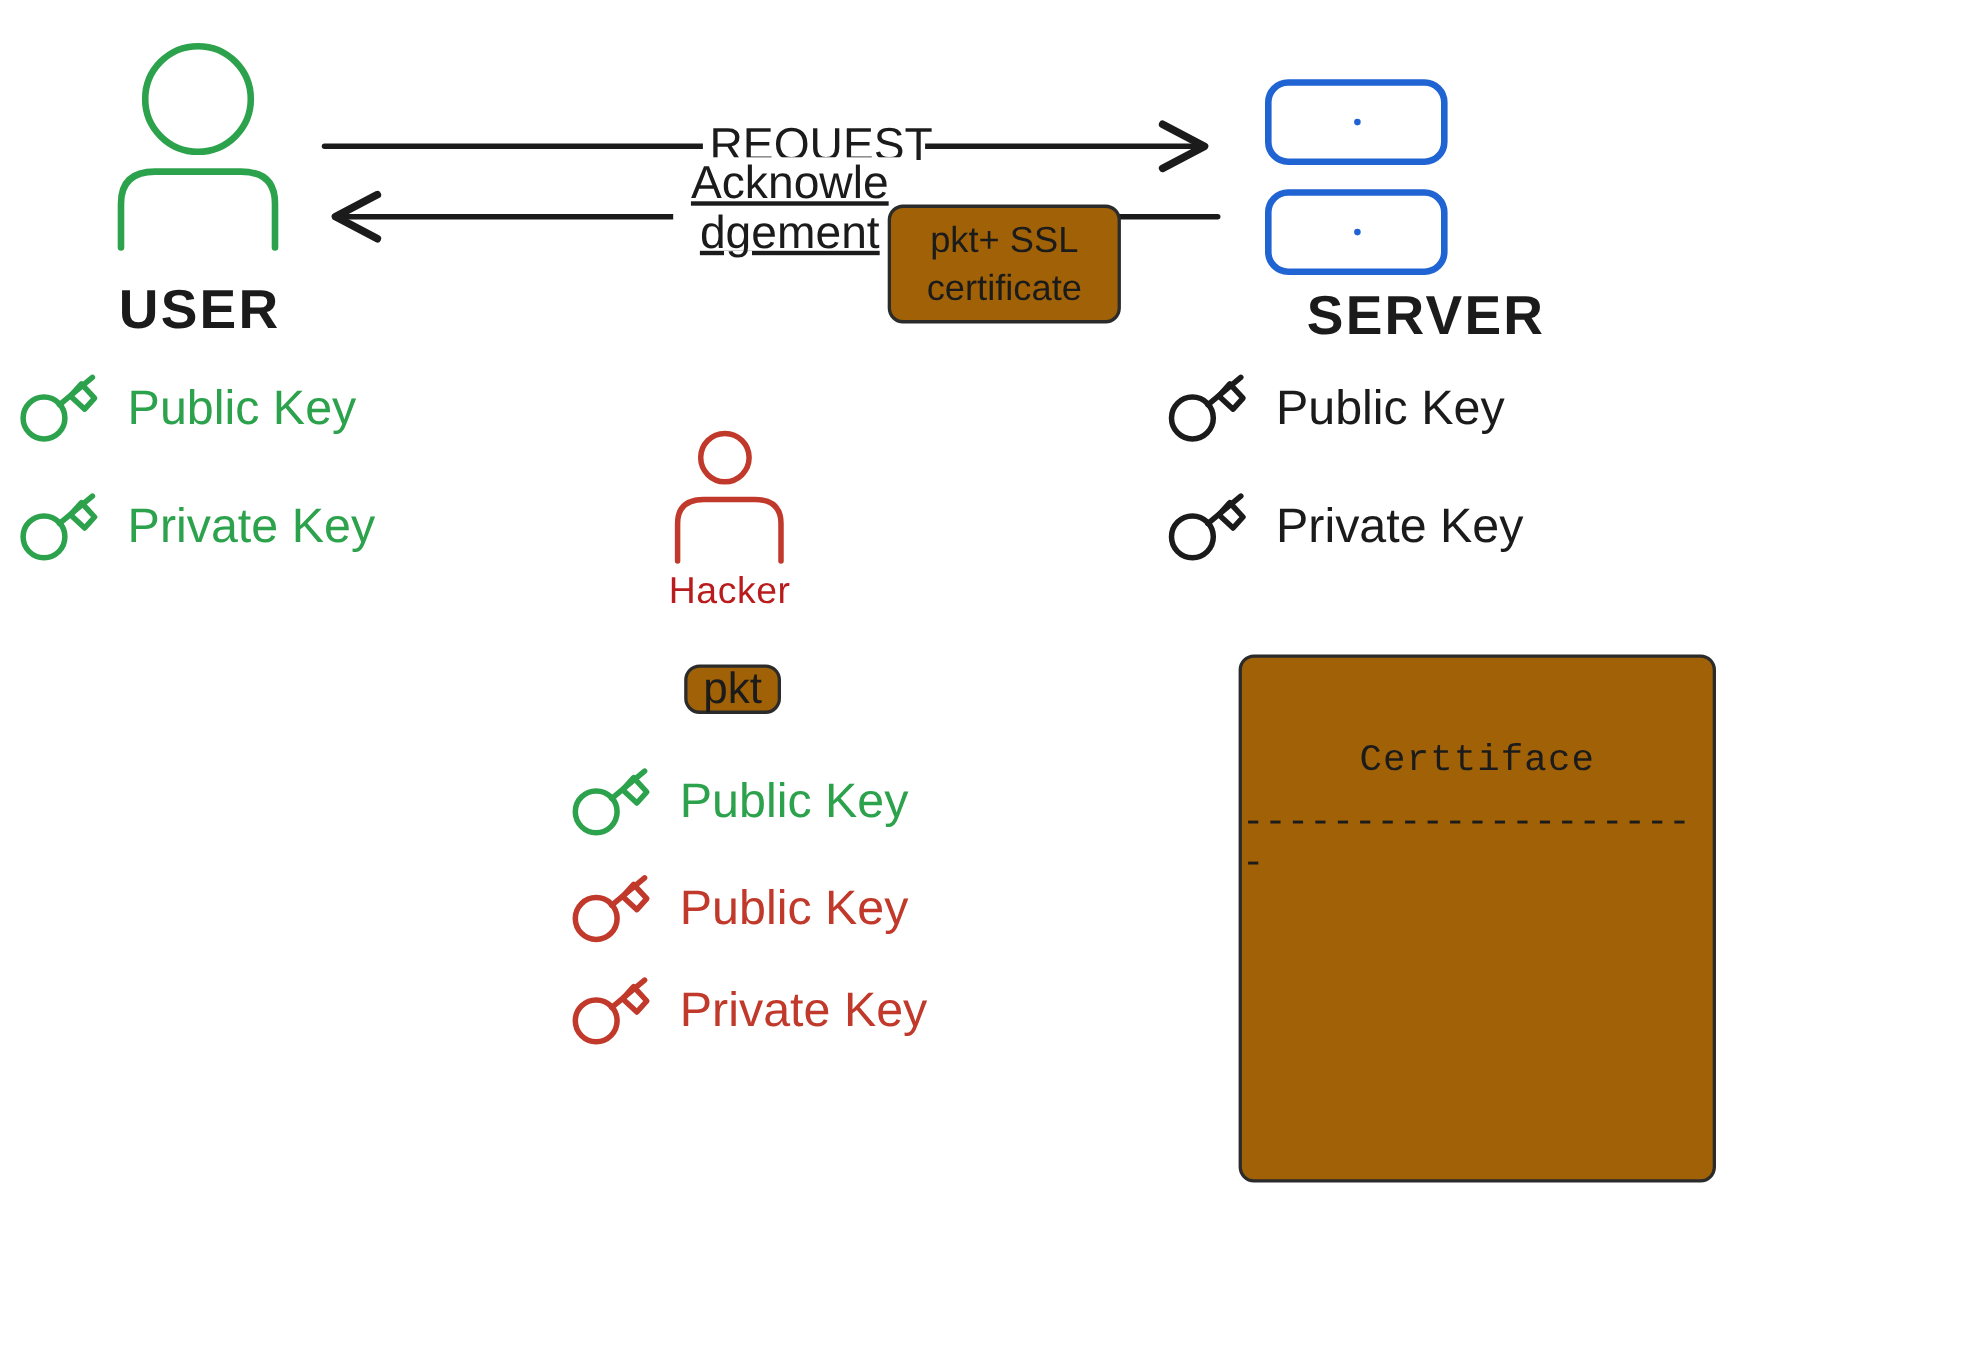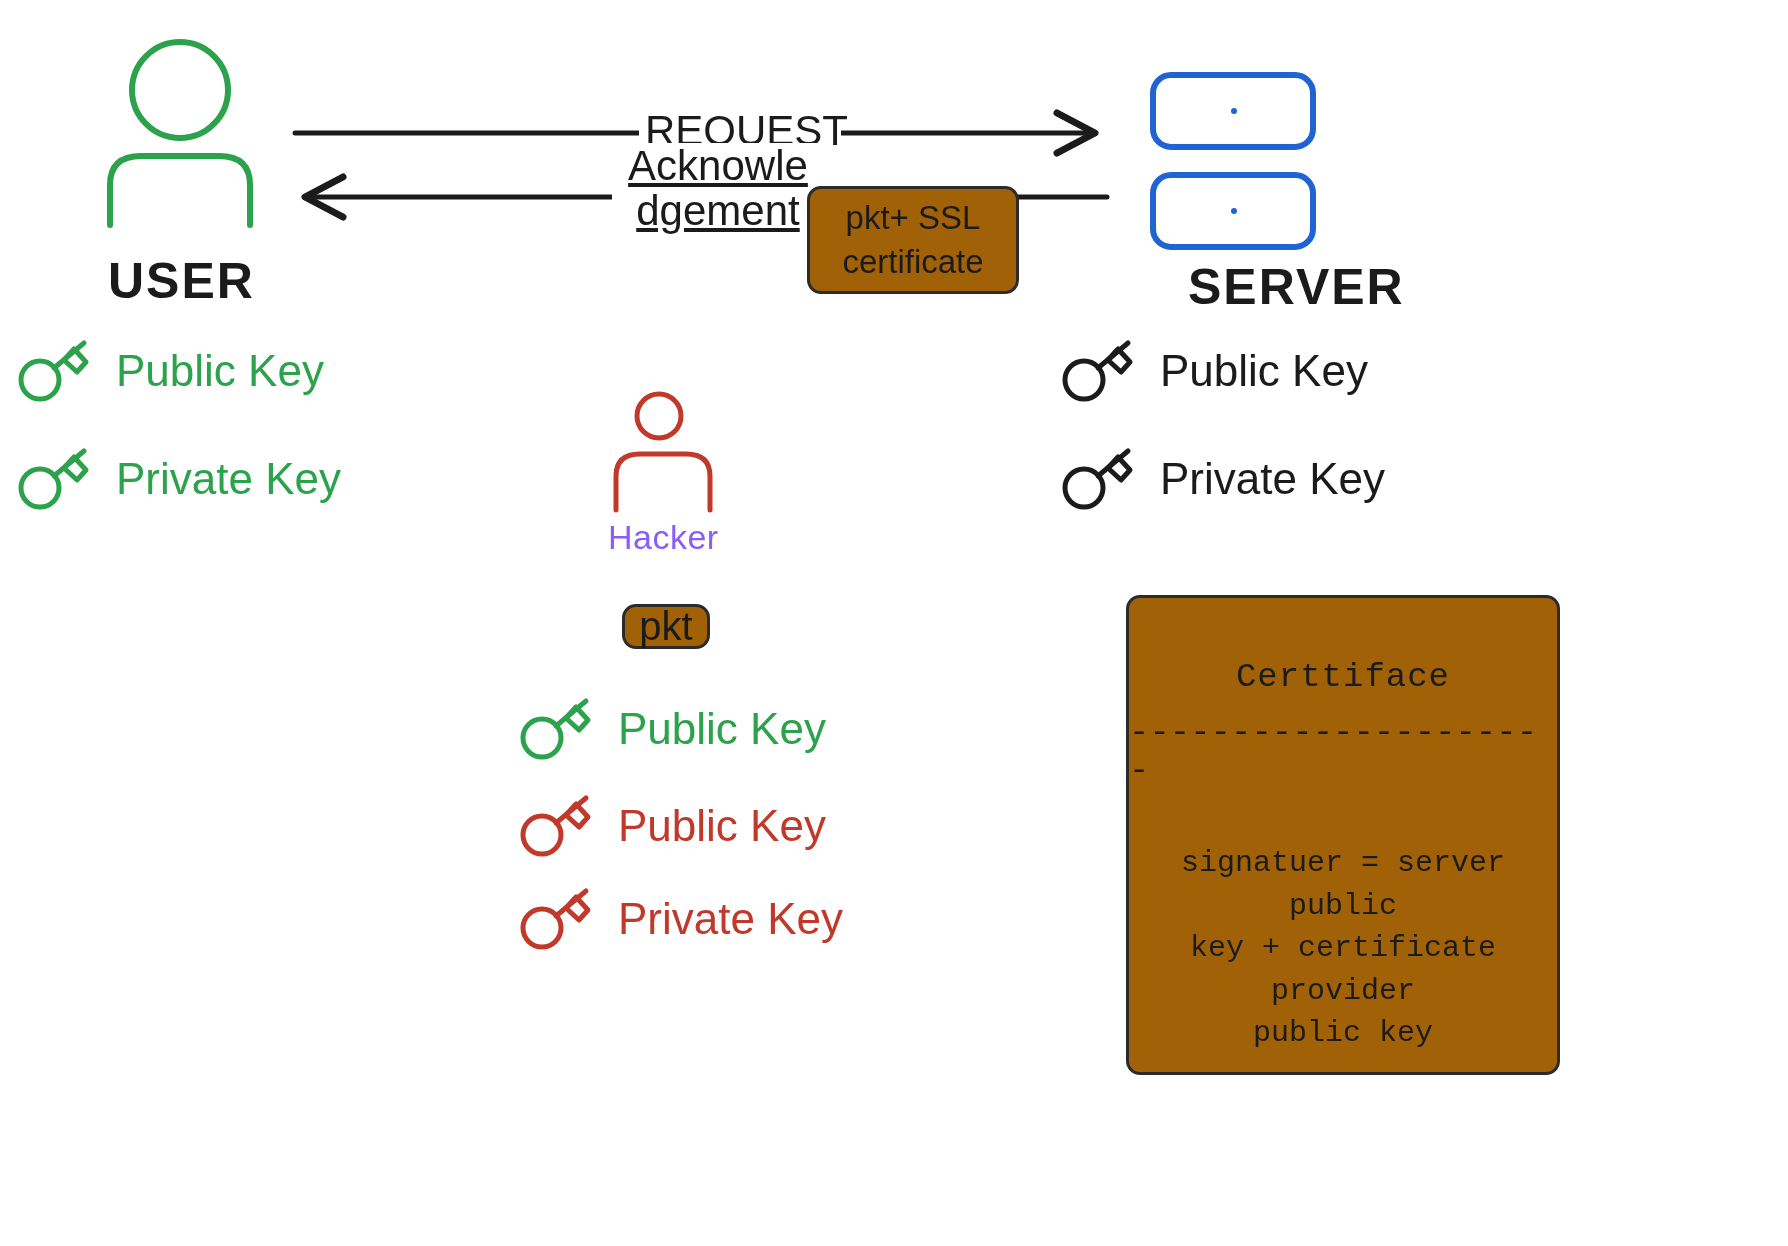--- a/index.html
+++ b/index.html
@@ -1,19 +1,19 @@
 <!DOCTYPE html>
 <html><head>
 <meta charset="utf-8">
 <style>
   html,body{margin:0;padding:0;background:#ffffff;}
   body{width:1788px;height:1246px;position:relative;overflow:hidden;
        font-family:"Liberation Sans",sans-serif;color:#1b1b1b;}
   .abs{position:absolute;}
-  .lbl{font-size:46px;letter-spacing:.5px;color:#8b5cf6;white-space:nowrap;}
+  .lbl{font-size:46px;letter-spacing:.5px;color:#b91c1c;white-space:nowrap;}
   .bigname{font-size:50px;letter-spacing:2px;color:#1b1b1b;white-space:nowrap;font-weight:bold;}
   .keyrow{position:absolute;display:flex;align-items:center;gap:26px;}
   .keytext{font-size:44px;white-space:nowrap;line-height:1;}
   .green{color:#2ca24c;}
   .red{color:#c0392b;}
   .black{color:#1b1b1b;}
   .note{position:absolute;background:#a16207;border:3px solid #2b2b2b;
         border-radius:14px;box-sizing:border-box;display:flex;
         flex-direction:column;align-items:center;justify-content:center;}
   .note-txt{font-size:33px;line-height:1.32;text-align:center;color:#1b1b1b;
@@ -137,19 +137,16 @@
 
 <div class="keyrow" style="left:520px;top:888px;">
   <svg width="72" height="62" viewBox="0 0 72 62">
     <circle cx="22" cy="40" r="19" fill="none" stroke="#c0392b" stroke-width="5"></circle>
     <line x1="36" y1="28" x2="66" y2="3" stroke="#c0392b" stroke-width="5" stroke-linecap="round"></line>
     <path d="M46 20 L59 32 L68 22 L56 9 Z" fill="none" stroke="#c0392b" stroke-width="5" stroke-linejoin="round"></path>
   </svg>
   <span class="keytext red">Private Key</span>
 </div>
 
-<div class="note" style="left:1126px;top:595px;width:434px;height:480px;justify-content:flex-start;padding-top:60px;">
+<div class="note" style="left:1126px;top:595px;width:434px;height:480px;justify-content:flex-start;padding-top:75px;">
   <div class="mono cert-title">Certtiface</div>
   <div class="mono cert-title" style="margin-top:18px;letter-spacing:0;">---------------------</div>
-  <div class="mono cert-body" style="margin-top:52px;">signatuer = server public
-key + certificate provider
-public key</div>
 </div>
 
 </body></html>

